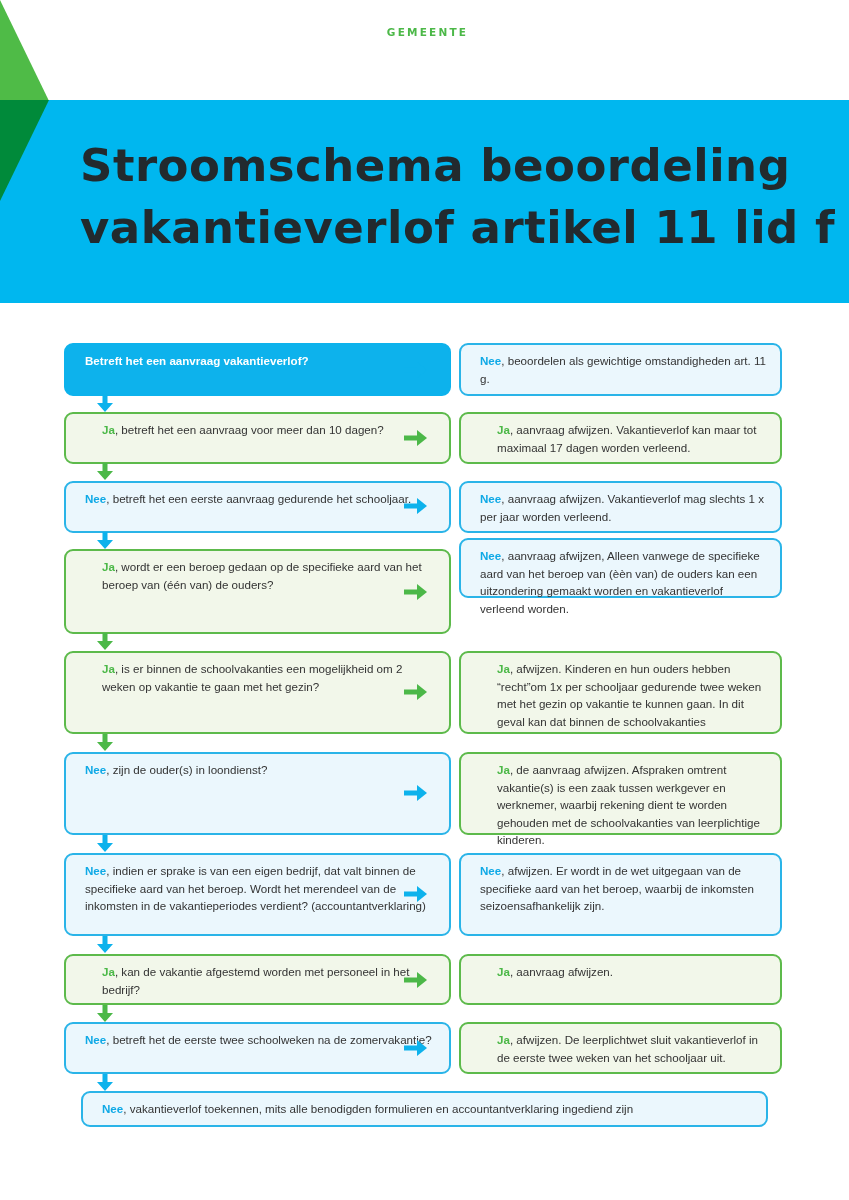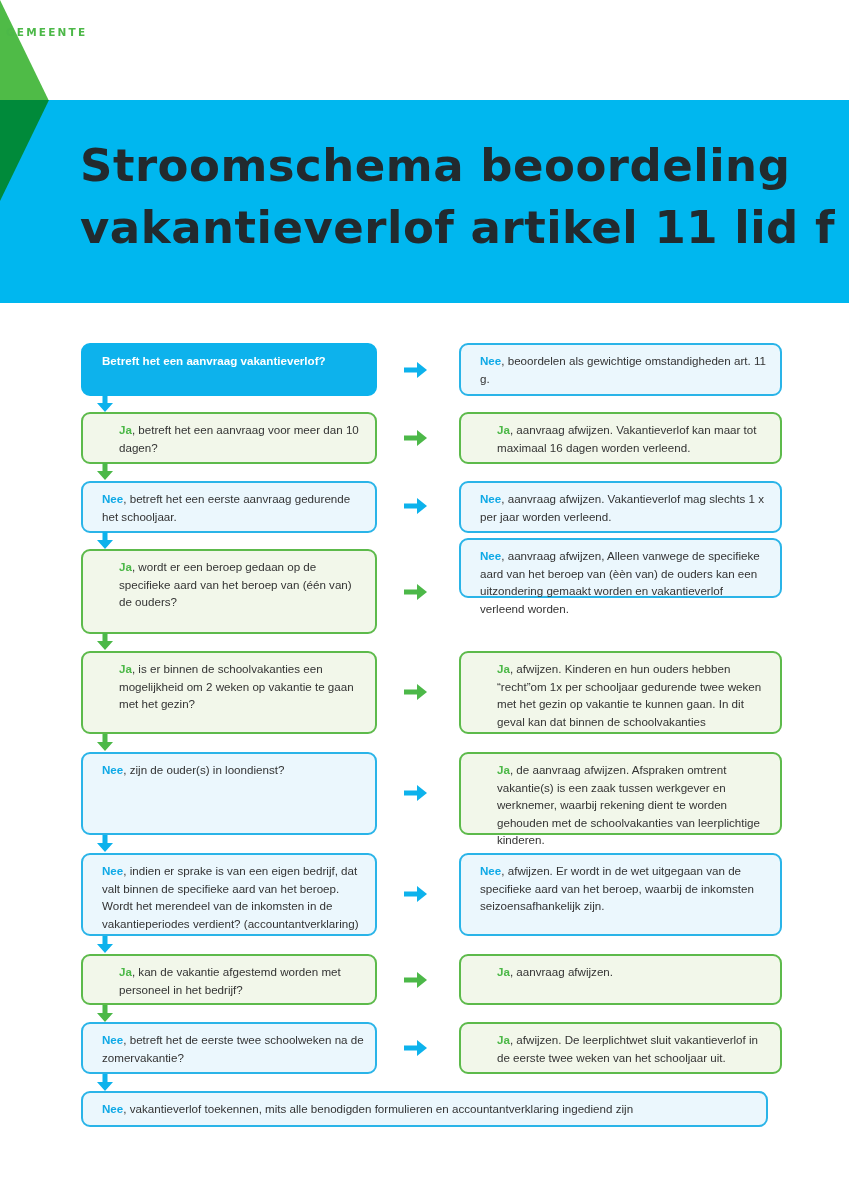--- a/index.html
+++ b/index.html
@@ -4,21 +4,21 @@
 <style>
   html, body { margin: 0; padding: 0; }
   body {
     width: 849px; height: 1200px; position: relative; overflow: hidden;
     background: #ffffff;
     font-family: "DejaVu Sans", sans-serif;
     color: #2b2b2b;
   }
   .tri-light { position: absolute; left: 0; top: 0; width: 50px; height: 101px; }
   .tri-dark { position: absolute; left: 0; top: 100px; width: 50px; height: 101px; z-index: 2; }
-  .logo { position: absolute; left: 0; width: 849px; top: 26px; text-align: left; }
+  .logo { position: absolute; left: 0; width: 849px; top: 26px; text-align: center; }
   .logo-small {
     font-family: "DejaVu Sans", sans-serif; font-weight: bold; font-size: 10.5px;
     letter-spacing: 2.2px; color: #4cb848; display: block; padding-left: 6px;
   }
   .logo-big {
     display: block; margin-top: 4px; font-family: "DejaVu Sans", sans-serif;
     font-weight: bold; font-size: 20px; letter-spacing: 3.2px; padding-left: 5px;
   }
   .logo-green { color: #4cb848; }
   .logo-blue { color: #19b2ea; }
@@ -36,21 +36,21 @@
     border: 2px solid; padding: 7px 10px 0 19px;
     font-size: 11.6px; line-height: 17.5px; color: #333;
     font-family: "Liberation Sans", sans-serif;
   }
   .box.blue { border-color: #2ab4e8; background: #ebf7fd; }
   .box.green { border-color: #5dba4b; background: #f2f7ea; padding-left: 36px; }
   .box.start { background: #0db2ec; border-color: #0db2ec; color: #fff; font-weight: bold; font-size: 11.6px; }
   .kw-nee { color: #0fa9e6; font-weight: bold; }
   .kw-ja { color: #4cb848; font-weight: bold; }
   .arrow { position: absolute; }
-  .left { left: 81px; width: 296px; }
+  .left { left: 64px; width: 387px; }
   .right { left: 445px; width: 323px; margin-left: 14px; }
 </style>
 </head>
 <body>
 
 <svg class="tri-light" viewBox="0 0 50 101">
   <polygon points="0,0 49,101 0,101" fill="#4fbb47"></polygon>
 </svg>
 <svg class="tri-dark" viewBox="0 0 50 101">
   <polygon points="0,0 49,0 0,101" fill="#008a3a"></polygon>
@@ -94,21 +94,21 @@
     <span class="kw-ja">Ja</span><span>, kan de vakantie afgestemd worden met personeel in het bedrijf?</span>
   </div>
   <div class="box blue left" style="top:1022px;height:52px;">
     <span class="kw-nee">Nee</span><span>, betreft het de eerste twee schoolweken na de zomervakantie?</span>
   </div>
 
   <div class="box blue right" style="top:343px;height:53px;">
     <span class="kw-nee">Nee</span><span>, beoordelen als gewichtige omstandigheden art. 11 g.</span>
   </div>
   <div class="box green right" style="top:412px;height:52px;">
-    <span class="kw-ja">Ja</span><span>, aanvraag afwijzen. Vakantieverlof kan maar tot maximaal 16 dagen worden verleend.</span>
+    <span class="kw-ja">Ja</span><span>, aanvraag afwijzen. Vakantieverlof kan maar tot maximaal 17 dagen worden verleend.</span>
   </div>
   <div class="box blue right" style="top:481px;height:52px;">
     <span class="kw-nee">Nee</span><span>, aanvraag afwijzen. Vakantieverlof mag slechts 1 x per jaar worden verleend.</span>
   </div>
   <div class="box blue right" style="top:538px;height:60px;">
     <span class="kw-nee">Nee</span><span>, aanvraag afwijzen, Alleen vanwege de specifieke aard van het beroep van (èèn van) de ouders kan een uitzondering gemaakt worden en vakantieverlof verleend worden.</span>
   </div>
   <div class="box green right" style="top:651px;height:83px;">
     <span class="kw-ja">Ja</span><span>, afwijzen. Kinderen en hun ouders hebben “recht”om 1x per schooljaar gedurende twee weken met het gezin op vakantie te kunnen gaan. In dit geval kan dat binnen de schoolvakanties</span>
   </div>

